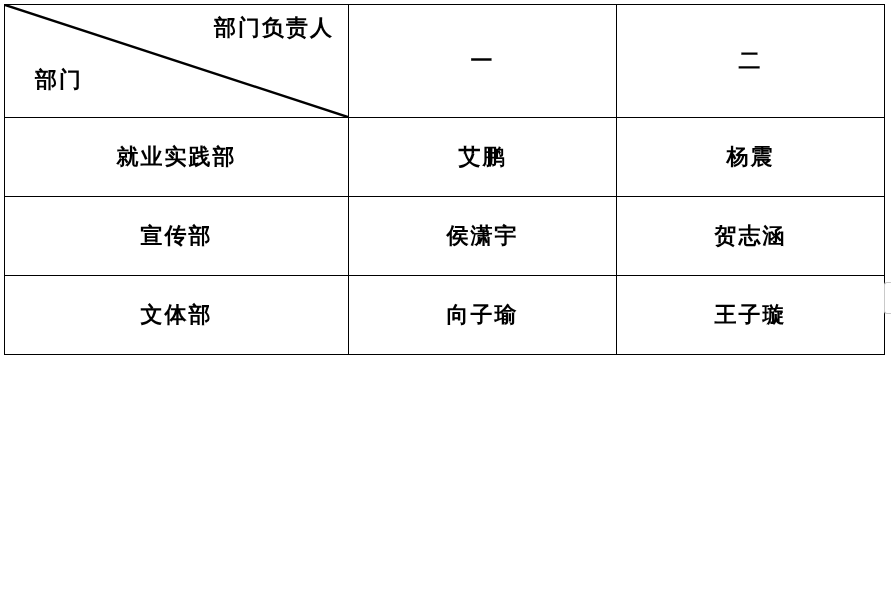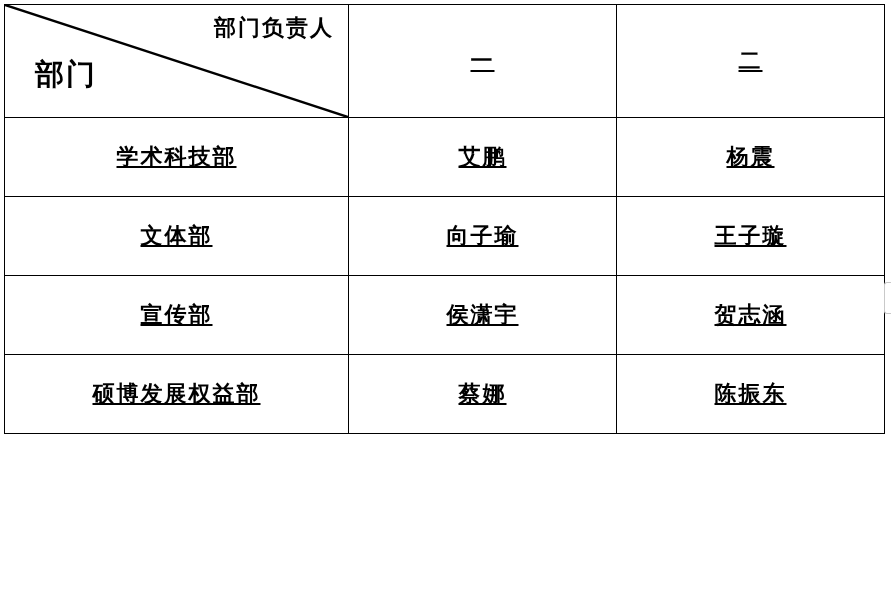--- a/index.html
+++ b/index.html
@@ -18,21 +18,20 @@
     position: relative;
     width: 891px;
     height: 596px;
     box-sizing: border-box;
   }
   table.dept-table {
     border-collapse: collapse;
     table-layout: fixed;
     width: 880px;
     margin: 4px 0 0 4px;
-    text-decoration: underline;
   }
   table.dept-table td {
     border: 1.5px solid #000000;
     text-align: center;
     vertical-align: middle;
     font-size: 22px;
     font-weight: bold;
     font-family: "Liberation Serif", "DejaVu Serif", serif;
     letter-spacing: 2px;
     padding: 0;
@@ -69,21 +68,21 @@
     top: 8px;
     font-size: 22px;
     font-weight: bold;
     letter-spacing: 2px;
     white-space: nowrap;
   }
   .corner-bottom {
     position: absolute;
     left: 30px;
     bottom: 22px;
-    font-size: 29px;
+    font-size: 22px;
     font-weight: bold;
     letter-spacing: 2px;
     white-space: nowrap;
   }
   .head-label {
     font-size: 22px;
     font-weight: bold;
   }
   .dept-name {
     font-weight: bold;
@@ -130,63 +129,52 @@
           <span class="head-label">一</span>
         </td>
         <td>
           <span class="head-label">二</span>
         </td>
       </tr>
 
 
       <tr class="body-row">
         <td>
-          <span class="dept-name">学术科技部</span>
+          <span class="dept-name">就业实践部</span>
         </td>
         <td>
           <span class="person-name">艾鹏</span>
         </td>
         <td>
           <span class="person-name">杨震</span>
-        </td>
-      </tr>
-
-      <tr class="body-row">
-        <td>
-          <span class="dept-name">文体部</span>
-        </td>
-        <td>
-          <span class="person-name">向子瑜</span>
-        </td>
-        <td>
-          <span class="person-name">王子璇</span>
         </td>
       </tr>
 
       <tr class="body-row">
         <td>
           <span class="dept-name">宣传部</span>
         </td>
         <td>
           <span class="person-name">侯潇宇</span>
         </td>
         <td>
           <span class="person-name">贺志涵</span>
         </td>
       </tr>
 
       <tr class="body-row">
         <td>
-          <span class="dept-name">硕博发展权益部</span>
+          <span class="dept-name">文体部</span>
         </td>
         <td>
-          <span class="person-name">蔡娜</span>
+          <span class="person-name">向子瑜</span>
         </td>
         <td>
-          <span class="person-name">陈振东</span>
+          <span class="person-name">王子璇</span>
         </td>
       </tr>
+
 
     </tbody>
   </table>
 
   <div class="edge-nub"></div>
 </div>
 
 </body></html>

